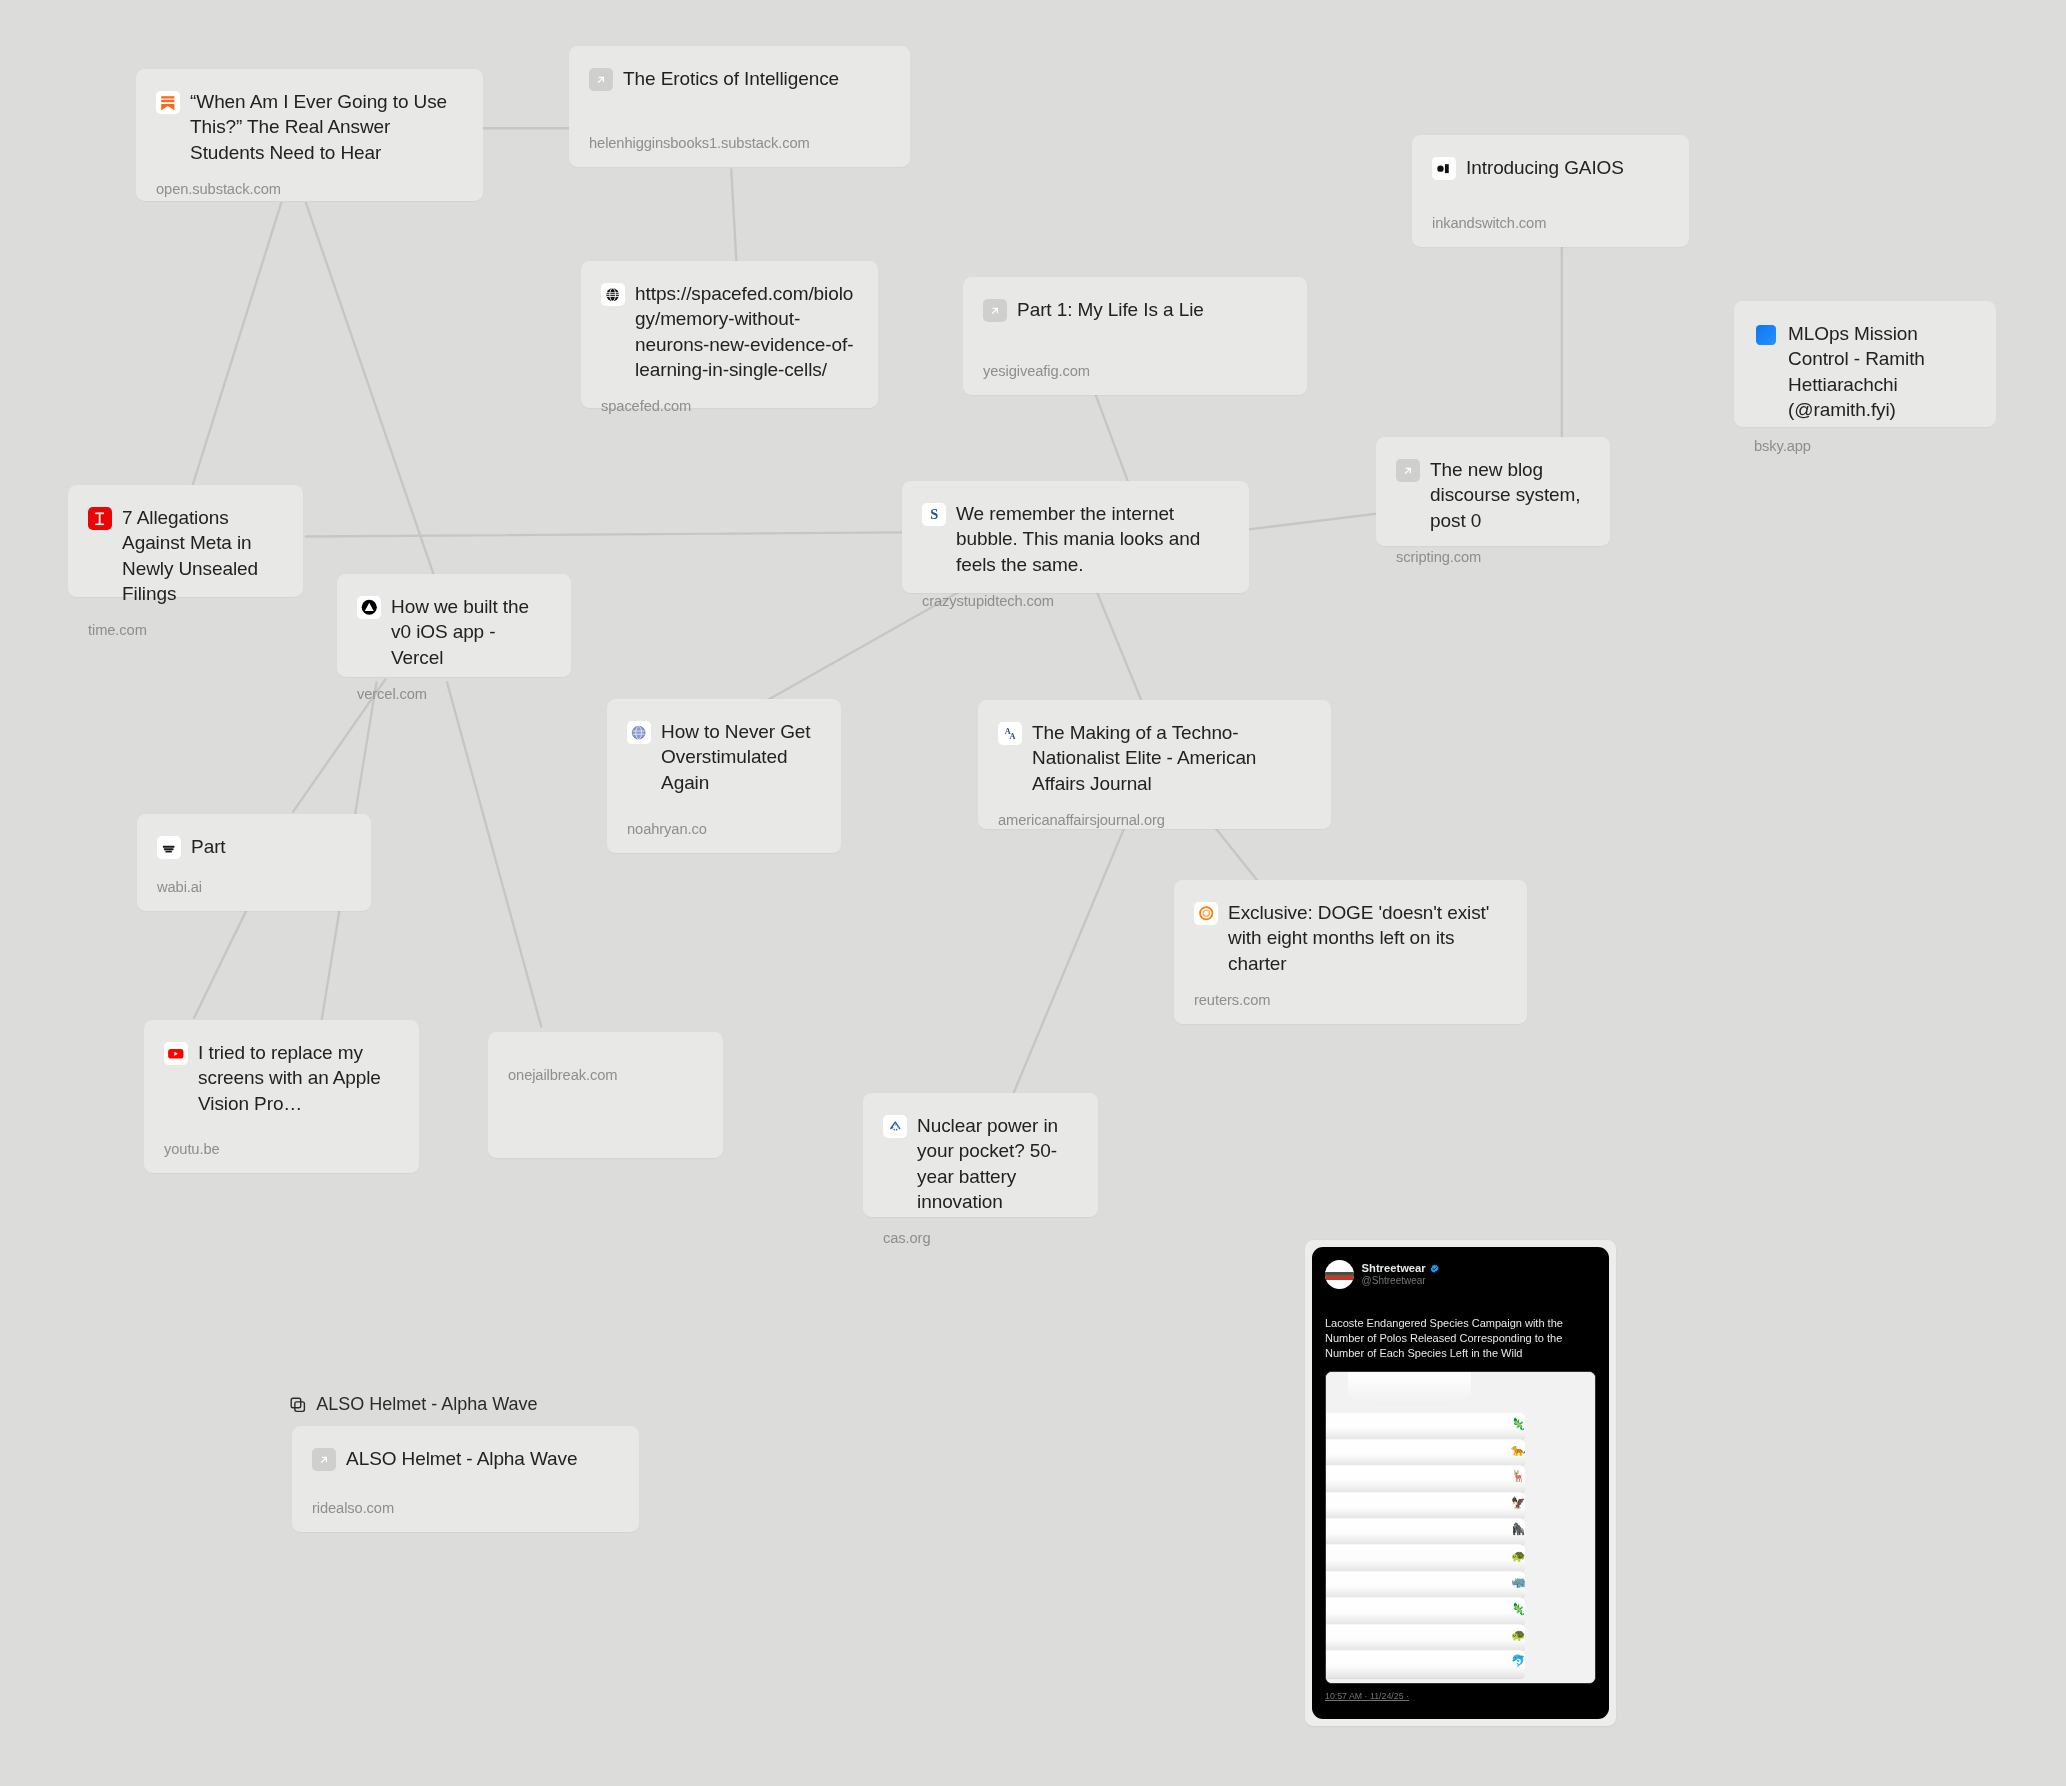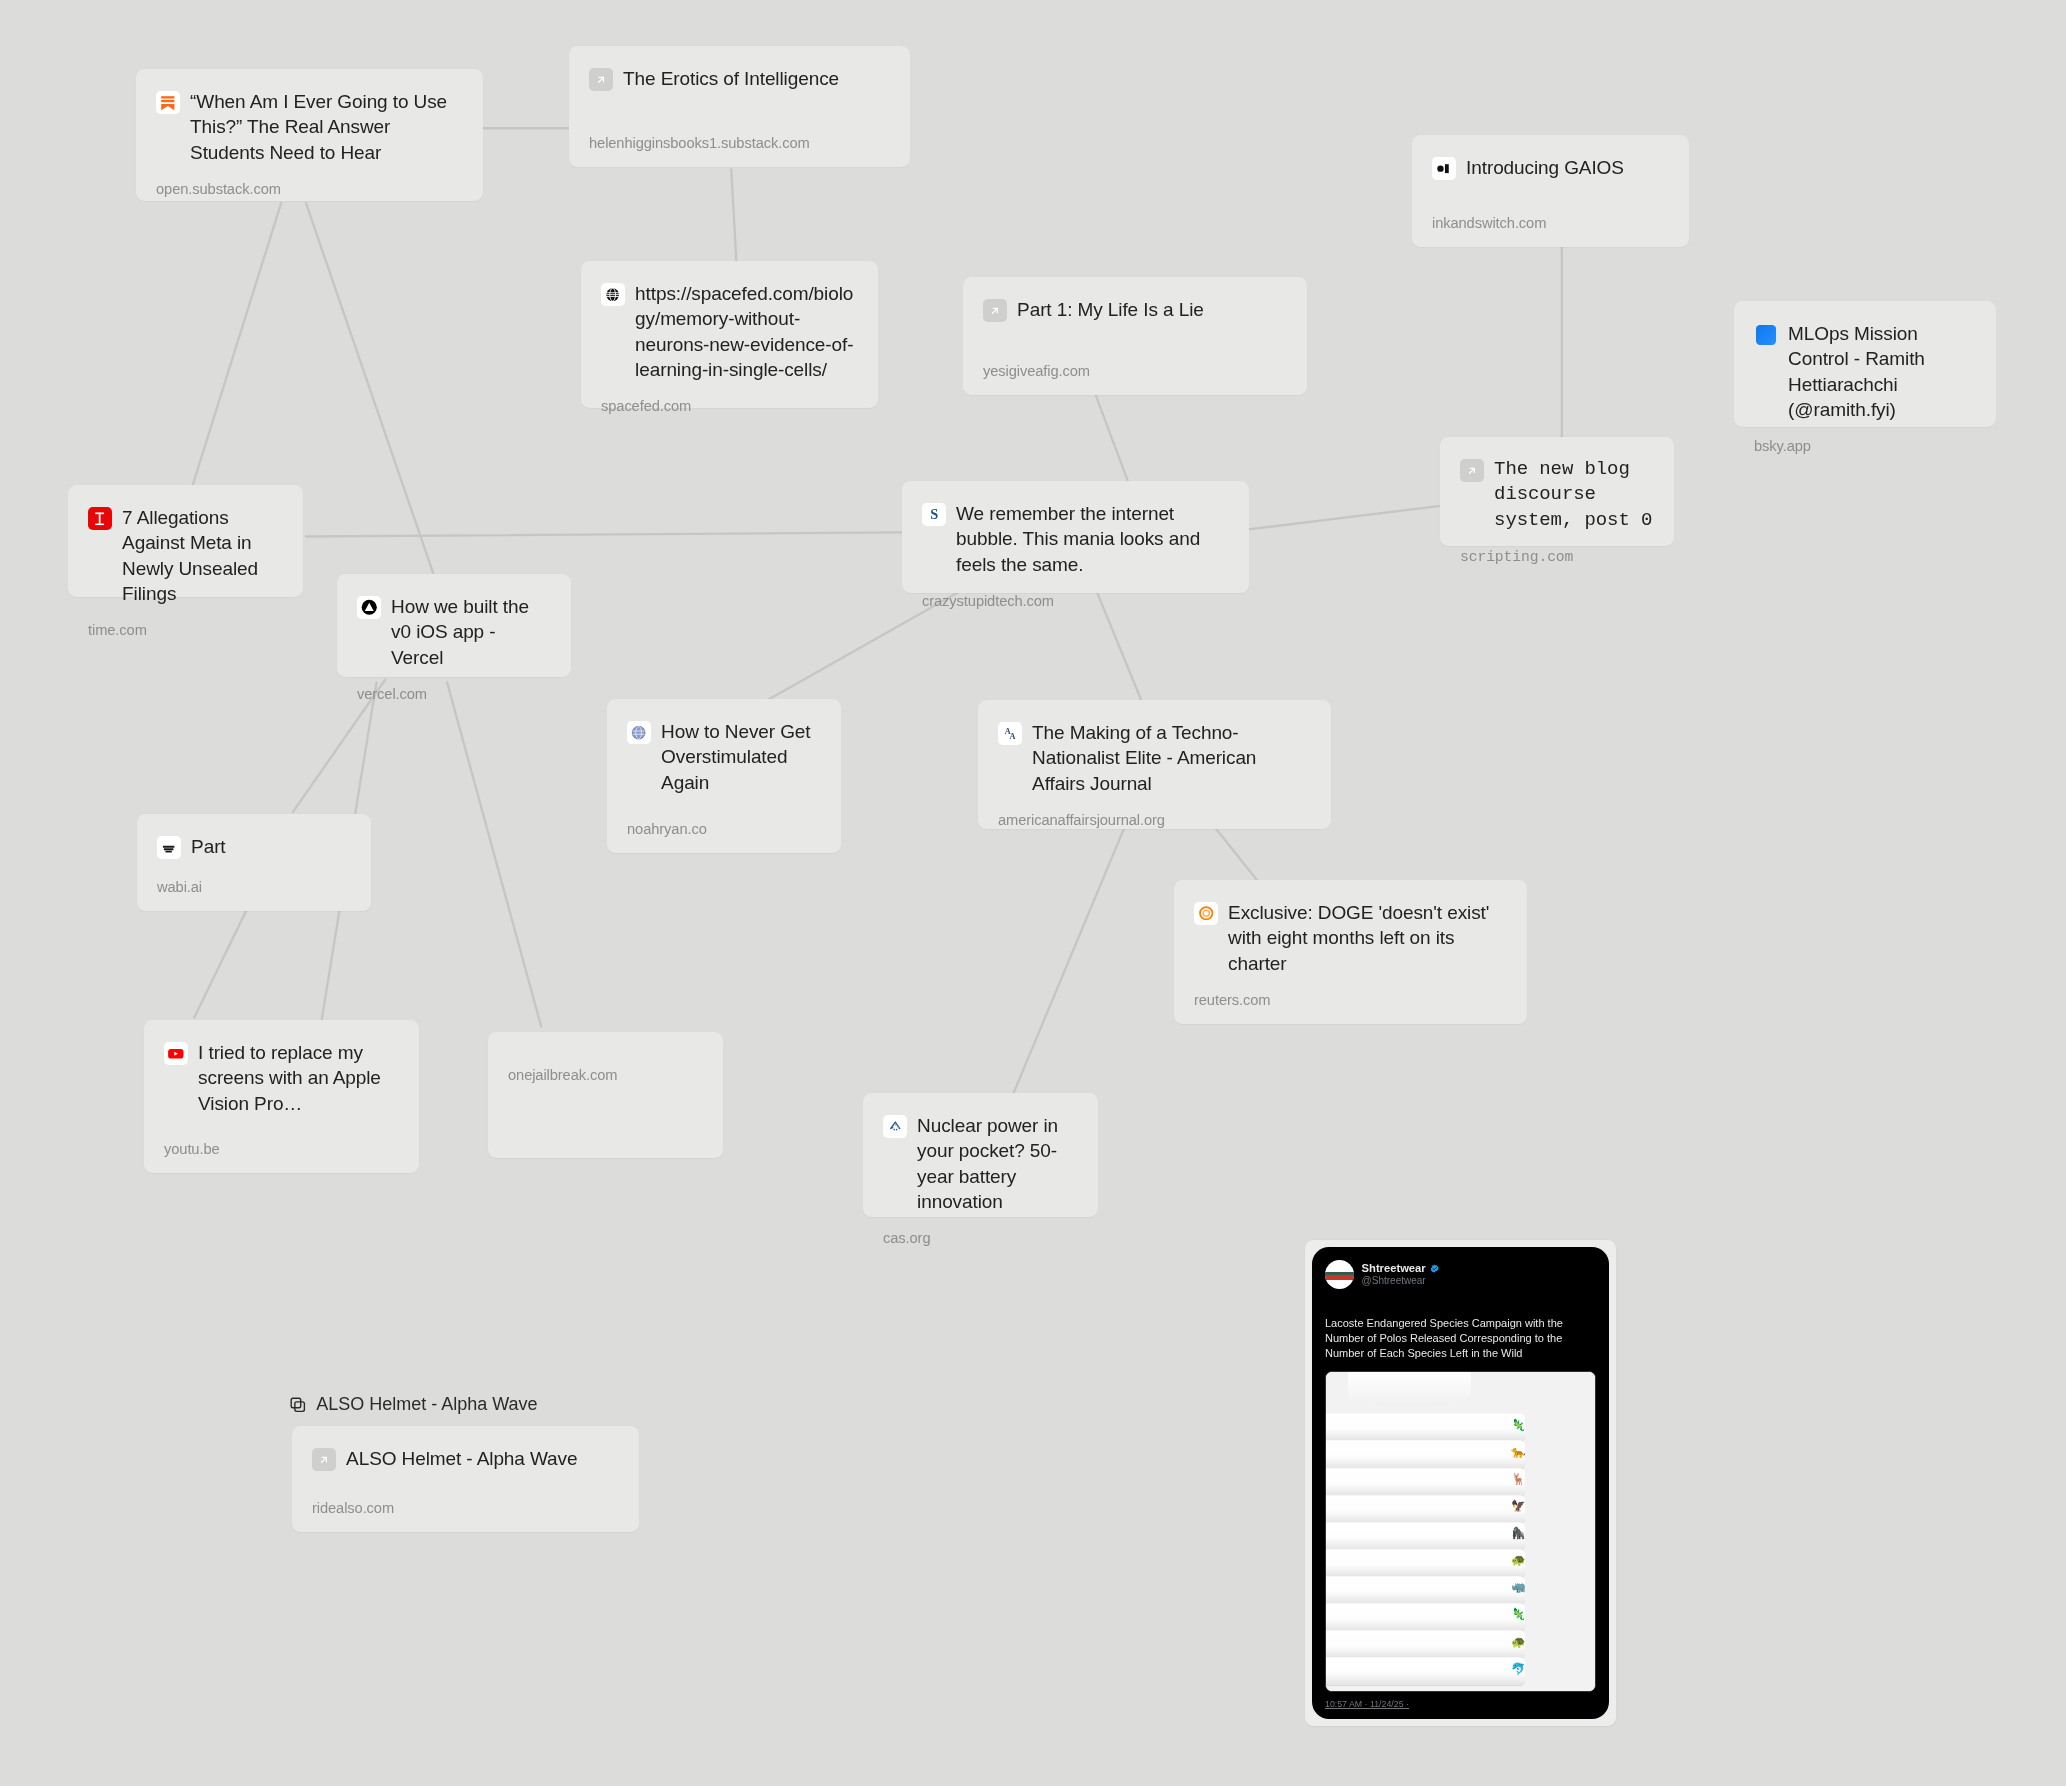--- a/index.html
+++ b/index.html
@@ -102,25 +102,25 @@
     position: absolute;
     background: #ededeb;
     border-radius: 8.2px;
     padding: 7px;
     z-index: 3;
     box-sizing: border-box;
     box-shadow: 0 0.6px 1.8px rgba(0,0,0,0.05);
   }
   .tweet-inner {
     background: #000000;
-    border-radius: 17px;
+    border-radius: 11px;
     width: 100%;
     height: 100%;
     box-sizing: border-box;
-    padding: 13px 13px 9px 13px;
+    padding: 13px 13px 17px 13px;
     display: flex;
     flex-direction: column;
     overflow: hidden;
   }
   .tw-head { display: flex; align-items: center; gap: 7.6px; }
   .tw-avatar {
     width: 29px; height: 29px; border-radius: 50%;
     background: #ffffff;
     position: relative; overflow: hidden;
     flex: 0 0 auto;
@@ -305,21 +305,21 @@
                 <stop offset="1" stop-color="#4aa8ff"></stop>
               </linearGradient>
             </defs>
           </svg>
       </span>
       <div class="card-title">MLOps Mission Control - Ramith Hettiarachchi (@ramith.fyi)</div>
     </div>
     <div class="card-url">bsky.app</div>
   </div>
 
-  <div class="card" style="left:1440px; top:437px; width:234px; height:109px;font-family:Liberation Mono, monospace;">
+  <div class="card" style="left:1376px; top:437px; width:234px; height:109px;">
     <div class="card-head">
       <span class="favicon favicon-generic">
         <svg width="11.8" height="11.8" viewBox="0 0 24 24" fill="none" stroke="#ffffff" stroke-width="2.6" stroke-linecap="round" stroke-linejoin="round">
             <line x1="7" y1="17" x2="17" y2="7"></line>
             <polyline points="8.5,7 17,7 17,15.5"></polyline>
           </svg>
       </span>
       <div class="card-title">The new blog discourse system, post 0</div>
     </div>
     <div class="card-url">scripting.com</div>

